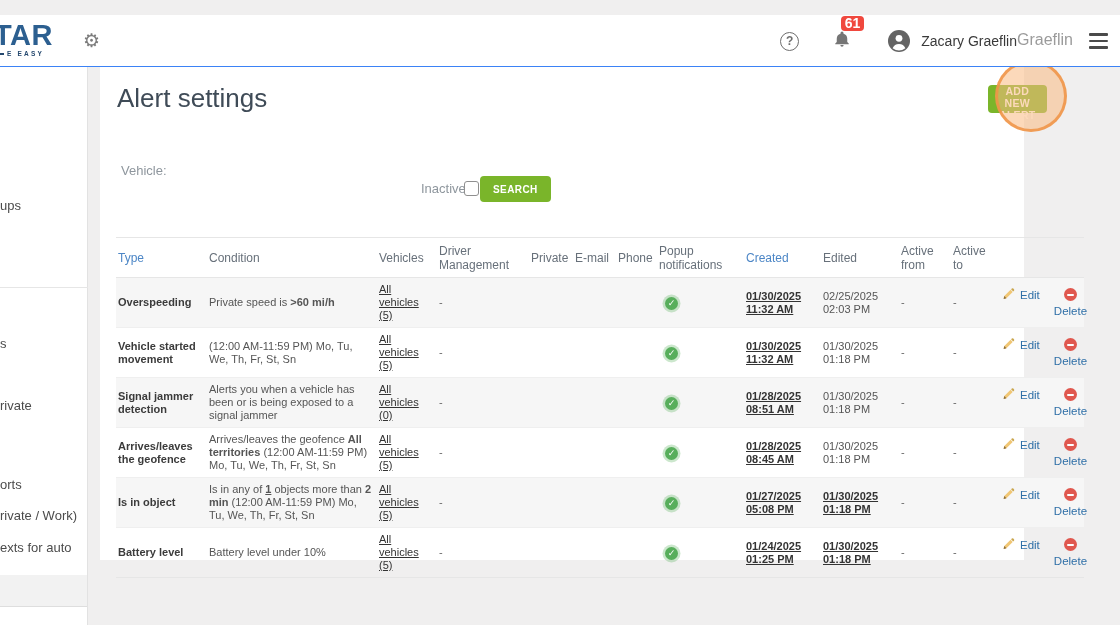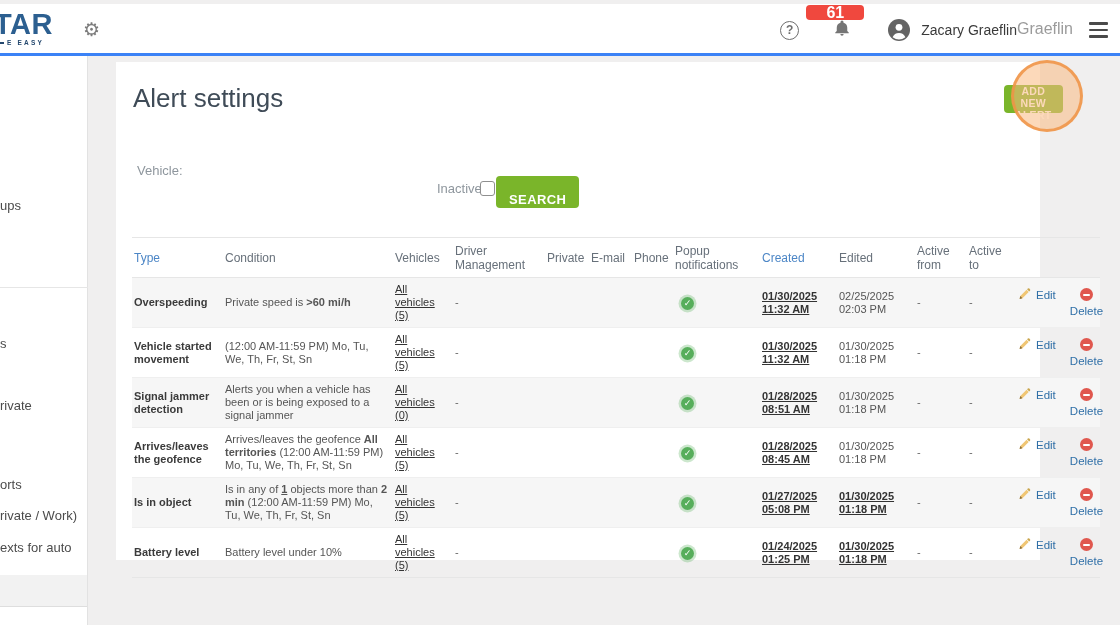--- a/index.html
+++ b/index.html
@@ -5,72 +5,72 @@
   * { box-sizing: border-box; margin: 0; padding: 0; }
   html,body { width:1120px; height:625px; }
   body {
     font-family: "Liberation Sans", sans-serif;
     background: #f0efef;
     position: relative;
     overflow: hidden;
     color:#4a4a4a;
   }
   
-  .topbar { position:absolute; top:4px; left:0; width:1120px; height:52px;
-    background:#fff; border-bottom:3px solid #3b82f6; z-index:20; }
+  .topbar { position:absolute; top:15px; left:0; width:1120px; height:52px;
+    background:#fff; border-bottom:1px solid #3b82f6; z-index:20; }
   .logo { position:absolute; left:0; top:6px; width:60px; overflow:hidden; cursor:pointer; }
   .logo-main { font-size:29px; font-weight:bold; color:var(--logo-blue); letter-spacing:.5px;
     margin-left:-6px; line-height:28px; }
   .logo-tagline { display:flex; align-items:center; margin-left:-6px; margin-top:1px; }
   .tagline-line { display:inline-block; width:10px; height:2px; background:#24486e; margin-right:3px; }
   .logo-tagline span.tx { font-size:6.5px; font-weight:bold; letter-spacing:2.2px; color:#24486e; }
   .gear { position:absolute; left:83px; top:13px; font-size:19px; color:#7c7c7c; cursor:pointer; line-height:26px;}
   .topbar-right { position:absolute; right:12px; top:0; height:52px; display:flex; align-items:center; }
   .help-icon { width:19px; height:19px; border:1.6px solid #6e6e6e; border-radius:50%;
     color:#6e6e6e; font-size:12px; font-weight:bold; text-align:center; line-height:16px; cursor:pointer; }
   .bell-wrap { position:relative; margin-left:34px; cursor:pointer; }
   .badge { position:absolute; top:-13px; right:-13px; background:var(--badge-red); color:#fff;
-    font-size:16px; font-weight:bold; padding:2px 20px; border-radius:4px; line-height:11px; }
+    font-size:14px; font-weight:bold; padding:2px 4px; border-radius:4px; line-height:11px; }
   .avatar { margin-left:36px; cursor:pointer; display:flex; }
   .name-block { margin-left:10px; display:flex; flex-direction:row; cursor:pointer; }
   .user-name { font-size:14px; color:#3a3a3a; line-height:15px; }
   .user-sub { font-size:16px; color:#9b9b9b; line-height:12px; }
   .hamburger { margin-left:16px; display:flex; flex-direction:column; gap:4px; cursor:pointer; }
   .hamburger span { display:block; width:19px; height:2.5px; background:#4a4a4a; border-radius:1px; }
   
   .sidebar { position:absolute; top:52px; left:0; width:88px; height:573px;
     background:#fff; border-right:1px solid #e2e2e2; z-index:10; }
   .side-item { position:absolute; left:0; font-size:13px; color:#4b4b4b; white-space:nowrap; cursor:pointer; }
   .side-divider { position:absolute; left:0; width:88px; border-top:1px solid #e6e6e6; }
   .side-band { position:absolute; left:0; top:523px; width:87px; height:32px;
     background:#f2f2f2; border-bottom:1px solid #dedede; }
   
-  .card { position:absolute; left:116px; top:62px; width:924px; height:498px; background:#fff; }
+  .card { position:absolute; left:100px; top:62px; width:924px; height:498px; background:#fff; }
   .page-title { position:absolute; left:17px; top:21px; font-size:26px; font-weight:400; color:#3f4b57; }
   .add-btn { position:absolute; left:888px; top:23px; height:28px; padding:0 11px;
     background:var(--accent-green); border:none; border-radius:4px; color:#fff;
     font-family:"Liberation Sans",sans-serif; font-size:10.5px; font-weight:bold;
     letter-spacing:.3px; cursor:pointer; z-index:1; }
   .highlight-circle { position:absolute; left:895px; top:-2px; width:72px; height:72px;
     border-radius:50%; background:rgba(249,186,129,.55);
     border:3px solid rgba(240,147,69,.85); z-index:2; pointer-events:none; }
   
   .filter-label { position:absolute; left:21px; top:101px; font-size:13px; color:#8e969d; }
   .vehicle-select { position:absolute; left:18px; top:114px; width:286px; height:27px;
     border:1px solid #c9c9c9; border-radius:4px; background:#fff; display:flex;
     align-items:center; padding:0 10px 0 12px; cursor:pointer; }
   .vehicle-select .val { font-size:13px; color:#3a3a3a; flex:1; }
   .chev { width:8px; height:8px; border-right:1.8px solid #444; border-bottom:1.8px solid #444;
     transform:rotate(45deg); margin-top:-4px; }
   .inactive-label { position:absolute; left:321px; top:119px; font-size:13px; color:#8e969d; }
   .checkbox { position:absolute; left:364px; top:119px; width:15px; height:15px;
     border:1.5px solid #8f8f8f; border-radius:3px; background:#fff; cursor:pointer; }
-  .search-btn { position:absolute; left:380px; top:114px; height:26px; padding:16px 13px;
+  .search-btn { position:absolute; left:380px; top:114px; height:26px; padding:7px 13px;
     background:var(--accent-green); border:none; border-radius:4px; color:#fff;
-    font-family:"Liberation Sans",sans-serif; font-size:13px; font-weight:bold;
+    font-family:"Liberation Sans",sans-serif; font-size:10px; font-weight:bold;
     letter-spacing:.4px; cursor:pointer; }
   
   .alerts-table { position:absolute; left:16px; top:175px; width:968px;
     border-collapse:collapse; table-layout:fixed; }
   .alerts-table th { font-size:12px; font-weight:400; color:#67707a; text-align:left;
     vertical-align:middle; padding:5px 4px 5px 2px; height:40px; line-height:14px;
     border-top:1px solid #e6e6e6; border-bottom:1px solid #e6e6e6; cursor:pointer; }
   .alerts-table th.link { color:var(--header-link-blue); }
   .alerts-table td { font-size:11px; color:#555; vertical-align:middle;
     padding:5px 4px 5px 2px; line-height:13px; height:41px; }

